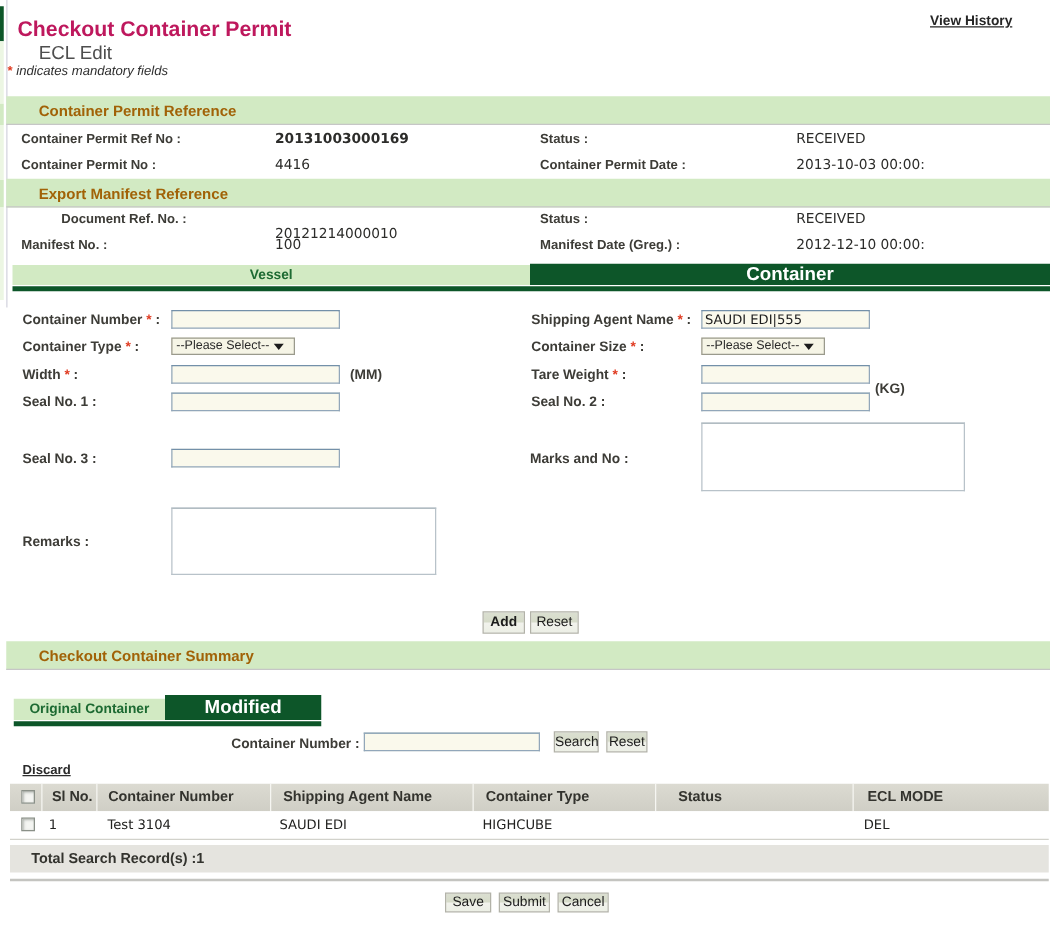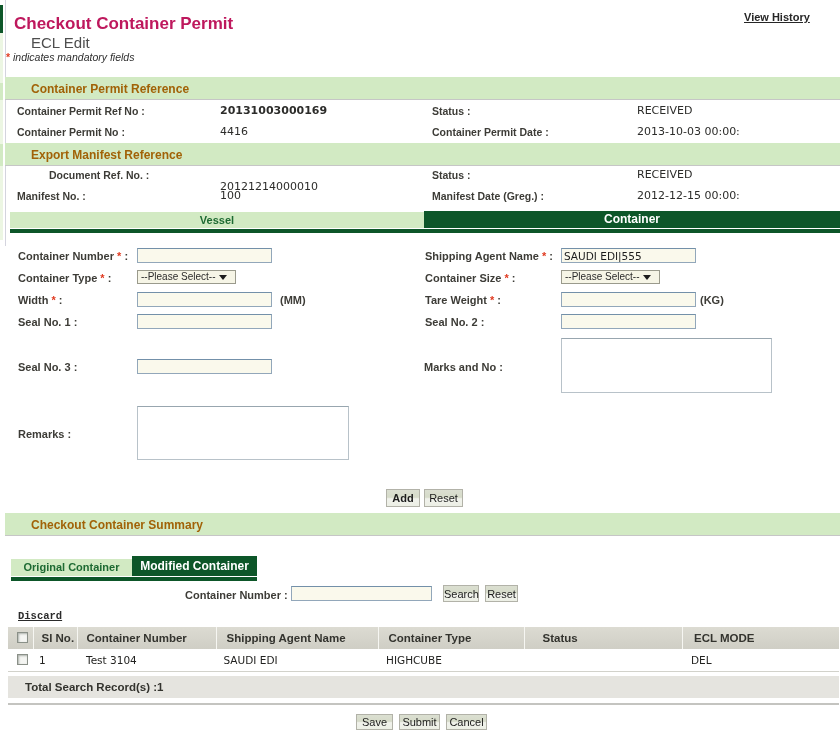--- a/index.html
+++ b/index.html
@@ -17,32 +17,32 @@
   .mandatory .star{font-style:normal;}
   .star{color:#e03a20;font-weight:bold;}
   
   .band{position:absolute;left:5px;right:0;height:22px;background:#d2eac3;border-bottom:1px solid #c6c6c6;}
   .band span{position:absolute;left:26px;top:5px;font-size:12px;font-weight:bold;color:#a16207;}
   
   .rlabel{font-size:10.5px;font-weight:bold;color:#3d3c37;}
   .rvalue{font-size:11px;color:#2c2c2a;font-family:"DejaVu Sans",sans-serif;}
   
   .tab-light{position:absolute;background:#d2eac3;text-align:center;font-size:11px;font-weight:bold;color:#1d6a32;}
-  .tab-dark{position:absolute;background:#0d5629;text-align:center;font-size:12px;font-weight:bold;color:#ffffff;}
+  .tab-dark{position:absolute;background:#0d5629;text-align:center;font-size:15px;font-weight:bold;color:#ffffff;}
   .tabline{position:absolute;background:#0d5629;}
   
   .flabel{font-size:11px;font-weight:bold;color:#3d3c37;}
   .unit{font-size:11px;font-weight:bold;color:#3d3c37;}
   input.txt{position:absolute;box-sizing:border-box;height:15px;background:#faf9ec;border:1px solid #92a7ba;border-top-color:#7390a9;font-family:"DejaVu Sans",sans-serif;font-size:10.5px;color:#1c1c1c;padding:0 2px;outline:none;}
   .sel{position:absolute;box-sizing:border-box;height:14px;background:#f6f5e6;border:1px solid #9a9a8c;font-size:10px;color:#2b2b2b;padding:0 3px;line-height:12px;white-space:nowrap;overflow:hidden;}
   .sel .arr{position:absolute;right:8px;top:4px;width:0;height:0;border-left:4px solid transparent;border-right:4px solid transparent;border-top:5px solid #1c1c1c;}
   textarea.ta{position:absolute;box-sizing:border-box;background:#ffffff;border:1px solid #b8c2c9;border-top-color:#98a6af;resize:none;outline:none;font-family:"DejaVu Sans",sans-serif;font-size:10.5px;color:#1c1c1c;}
   .btn{position:absolute;box-sizing:border-box;border:1px solid #b2b2a8;background:linear-gradient(180deg,#dbdfd1 0%,#d6dbc9 45%,#f1f2ec 55%,#ecefe5 100%);font-family:"Liberation Sans",sans-serif;font-size:11px;color:#1c1c1c;text-align:center;cursor:pointer;padding:0;}
   
-  .discard{left:18px;top:610px;font-size:10.5px;font-weight:bold;color:#2b2b2b;text-decoration:underline;cursor:pointer;font-family:Liberation Mono, monospace;}
+  .discard{left:18px;top:610px;font-size:10.5px;font-weight:bold;color:#2b2b2b;text-decoration:underline;cursor:pointer;}
   
   .thead{position:absolute;left:8px;right:1px;top:627px;height:22px;background:linear-gradient(180deg,#dcdbd2 0%,#cfcec5 100%);}
   .thead .sep{position:absolute;top:0;width:1px;height:22px;background:#f6f6f2;}
   .th{position:absolute;top:5px;font-size:11.5px;font-weight:bold;color:#33332e;}
   .trow{position:absolute;left:8px;right:1px;top:649px;height:22px;background:#ffffff;border-bottom:1px solid #d2d2cb;}
   .td{position:absolute;top:5px;font-size:10.5px;color:#222220;font-family:"DejaVu Sans",sans-serif;}
   .tfoot{position:absolute;left:8px;right:1px;top:676px;height:22px;background:#e5e4df;}
   .tfoot span{position:absolute;left:17px;top:5px;font-size:11.5px;font-weight:bold;color:#33332e;}
   .cbx{position:absolute;width:11px;height:11px;box-sizing:border-box;border:1px solid #8a9088;background:#f4f5f2;box-shadow:inset 1px 1px 2px rgba(90,100,90,0.45);}
   .hr-bottom{position:absolute;left:8px;right:1px;top:703px;height:2px;background:#c4c4c0;}
@@ -81,21 +81,21 @@
   <div class="band" style="top:143px;">
     <span>Export Manifest Reference</span>
   </div>
   <div class="abs rlabel" style="left:17px;top:169px;margin-left:32px;">Document Ref. No. :</div>
   <div class="abs rvalue" style="left:220px;top:180px;">20121214000010</div>
   <div class="abs rlabel" style="left:432px;top:169px;">Status :</div>
   <div class="abs rvalue" style="left:637px;top:168px;">RECEIVED</div>
   <div class="abs rlabel" style="left:17px;top:190px;">Manifest No. :</div>
   <div class="abs rvalue" style="left:220px;top:189px;">100</div>
   <div class="abs rlabel" style="left:432px;top:190px;">Manifest Date (Greg.) :</div>
-  <div class="abs rvalue" style="left:637px;top:189px;">2012-12-15 00:00:</div>
+  <div class="abs rvalue" style="left:637px;top:189px;">2012-12-10 00:00:</div>
 
   <div class="tab-light" style="left:10px;top:212px;width:414px;height:16px;line-height:16px;">Vessel</div>
   <div class="tab-dark" style="left:424px;top:211px;width:416px;height:17px;line-height:17px;">Container</div>
   <div class="tabline" style="left:10px;top:229px;width:830px;height:4px;"></div>
 
   <div class="abs flabel" style="left:18px;top:250px;"><span>Container Number</span> <span class="star">*</span> <span>:</span></div>
   <input class="txt" style="left: 137px; top: 248px; width: 135px;" value="">
 
   <div class="abs flabel" style="left:18px;top:272px;"><span>Container Type</span> <span class="star">*</span> <span>:</span></div>
   <div class="sel" style="left:137px;top:270px;width:99px;"><span>--Please Select--</span><span class="arr"></span></div>
@@ -114,21 +114,21 @@
   <textarea class="ta" style="left: 137px; top: 406px; width: 212px; height: 54px;"></textarea>
 
   <div class="abs flabel" style="left:425px;top:250px;"><span>Shipping Agent Name</span> <span class="star">*</span> <span>:</span></div>
   <input class="txt" style="left: 561px; top: 248px; width: 135px;" value="SAUDI EDI|555">
 
   <div class="abs flabel" style="left:425px;top:272px;"><span>Container Size</span> <span class="star">*</span> <span>:</span></div>
   <div class="sel" style="left:561px;top:270px;width:99px;"><span>--Please Select--</span><span class="arr"></span></div>
 
   <div class="abs flabel" style="left:425px;top:294px;"><span>Tare Weight</span> <span class="star">*</span> <span>:</span></div>
   <input class="txt" style="left: 561px; top: 292px; width: 135px;" value="">
-  <div class="abs unit" style="left:700px;top:294px;">(KG)</div>
+  <div class="abs unit" style="left:700px;top:305px;">(KG)</div>
 
   <div class="abs flabel" style="left:425px;top:316px;">Seal No. 2 :</div>
   <input class="txt" style="left: 561px; top: 314px; width: 135px;" value="">
 
   <div class="abs flabel" style="left:424px;top:361px;">Marks and No :</div>
   <textarea class="ta" style="left: 561px; top: 338px; width: 211px; height: 55px;"></textarea>
 
   <button class="btn" style="left:386px;top:489px;width:34px;height:18px;font-weight:bold;">Add</button>
   <button class="btn" style="left:424px;top:489px;width:39px;height:18px;">Reset</button>
 

